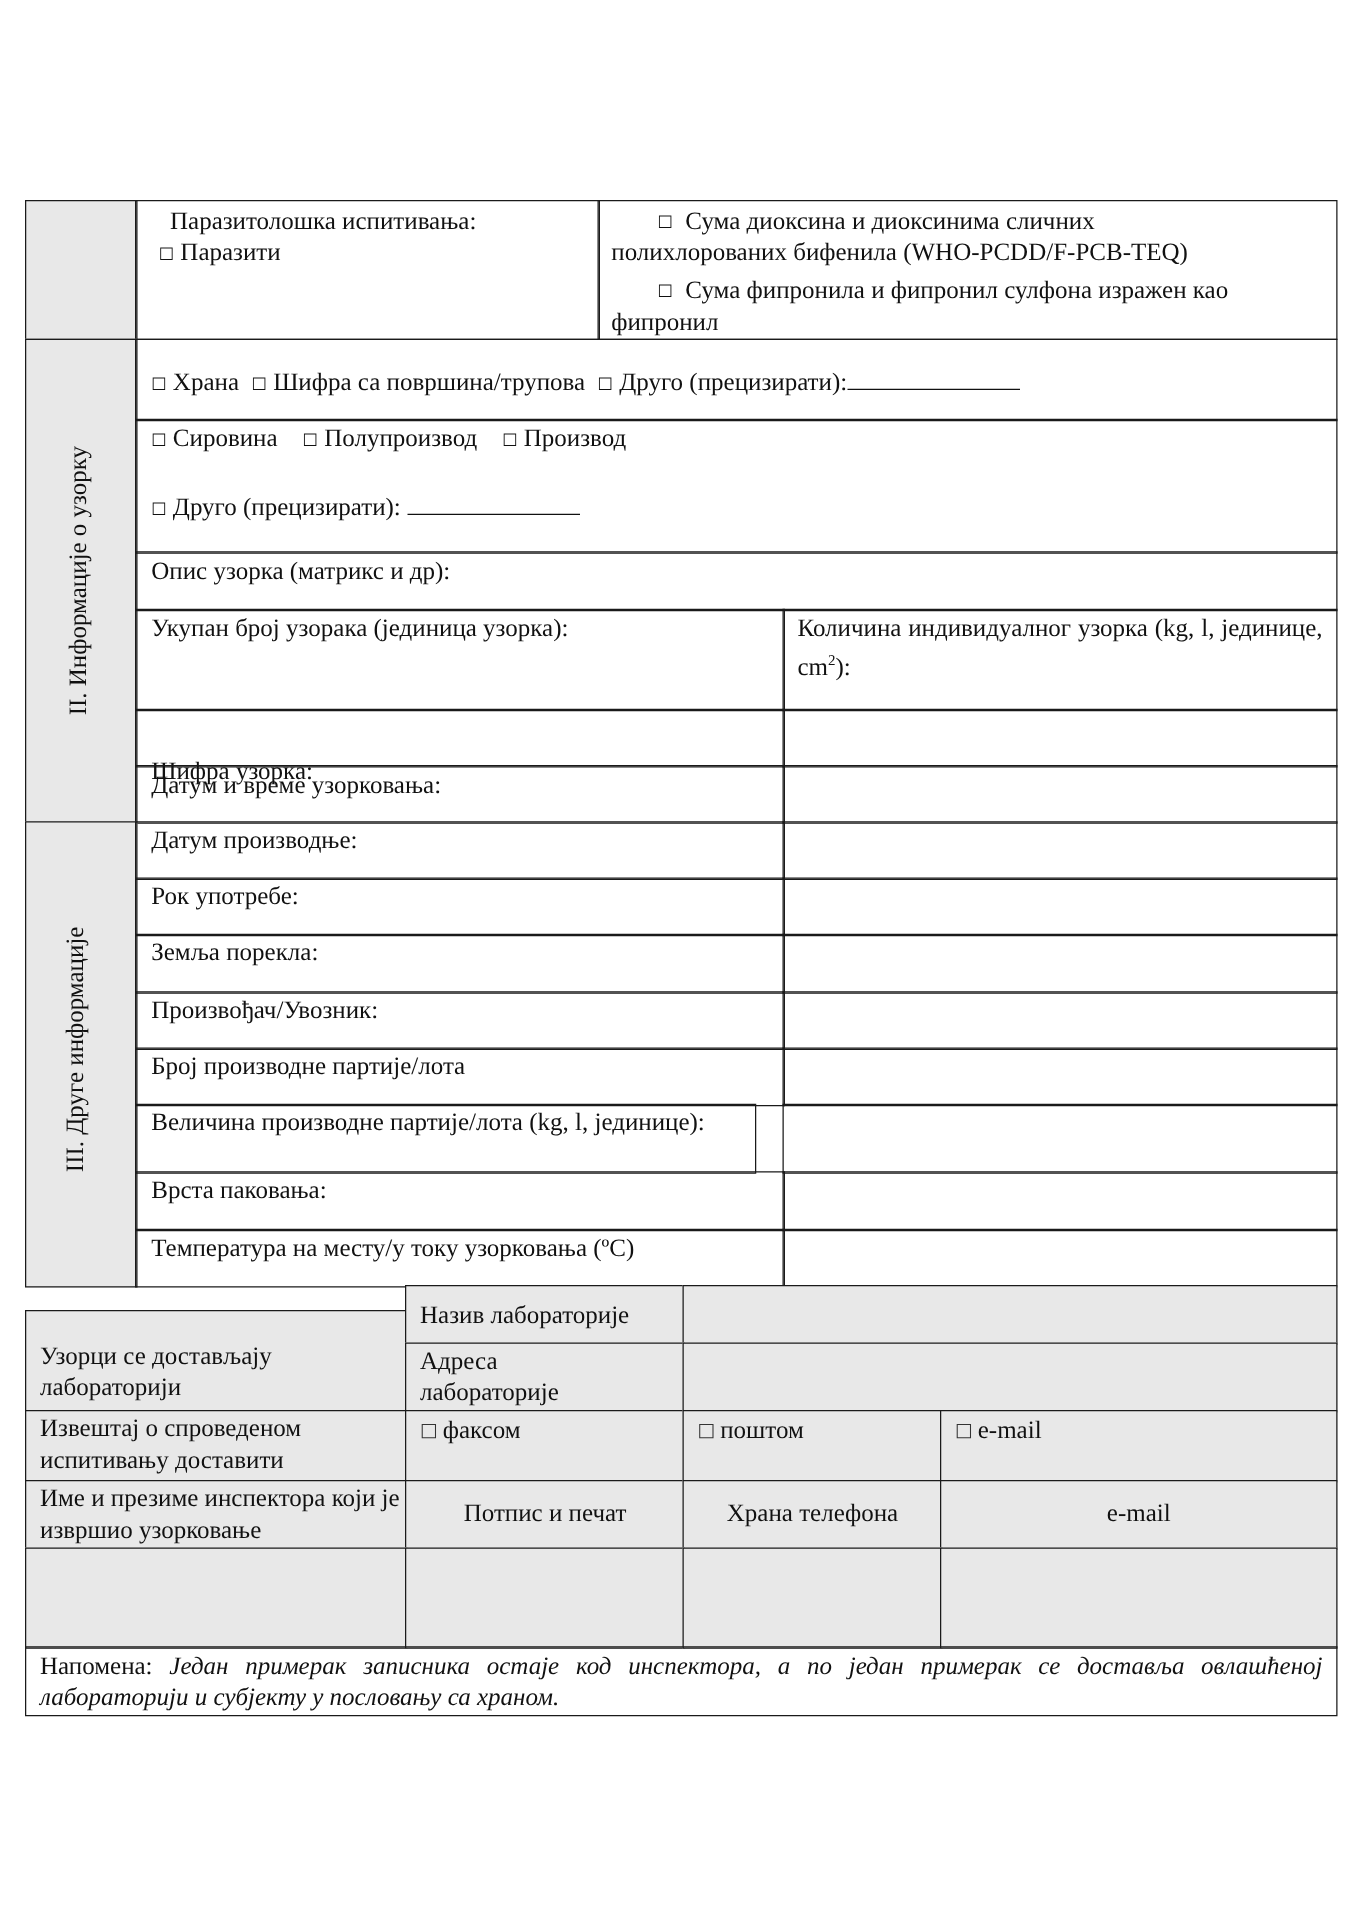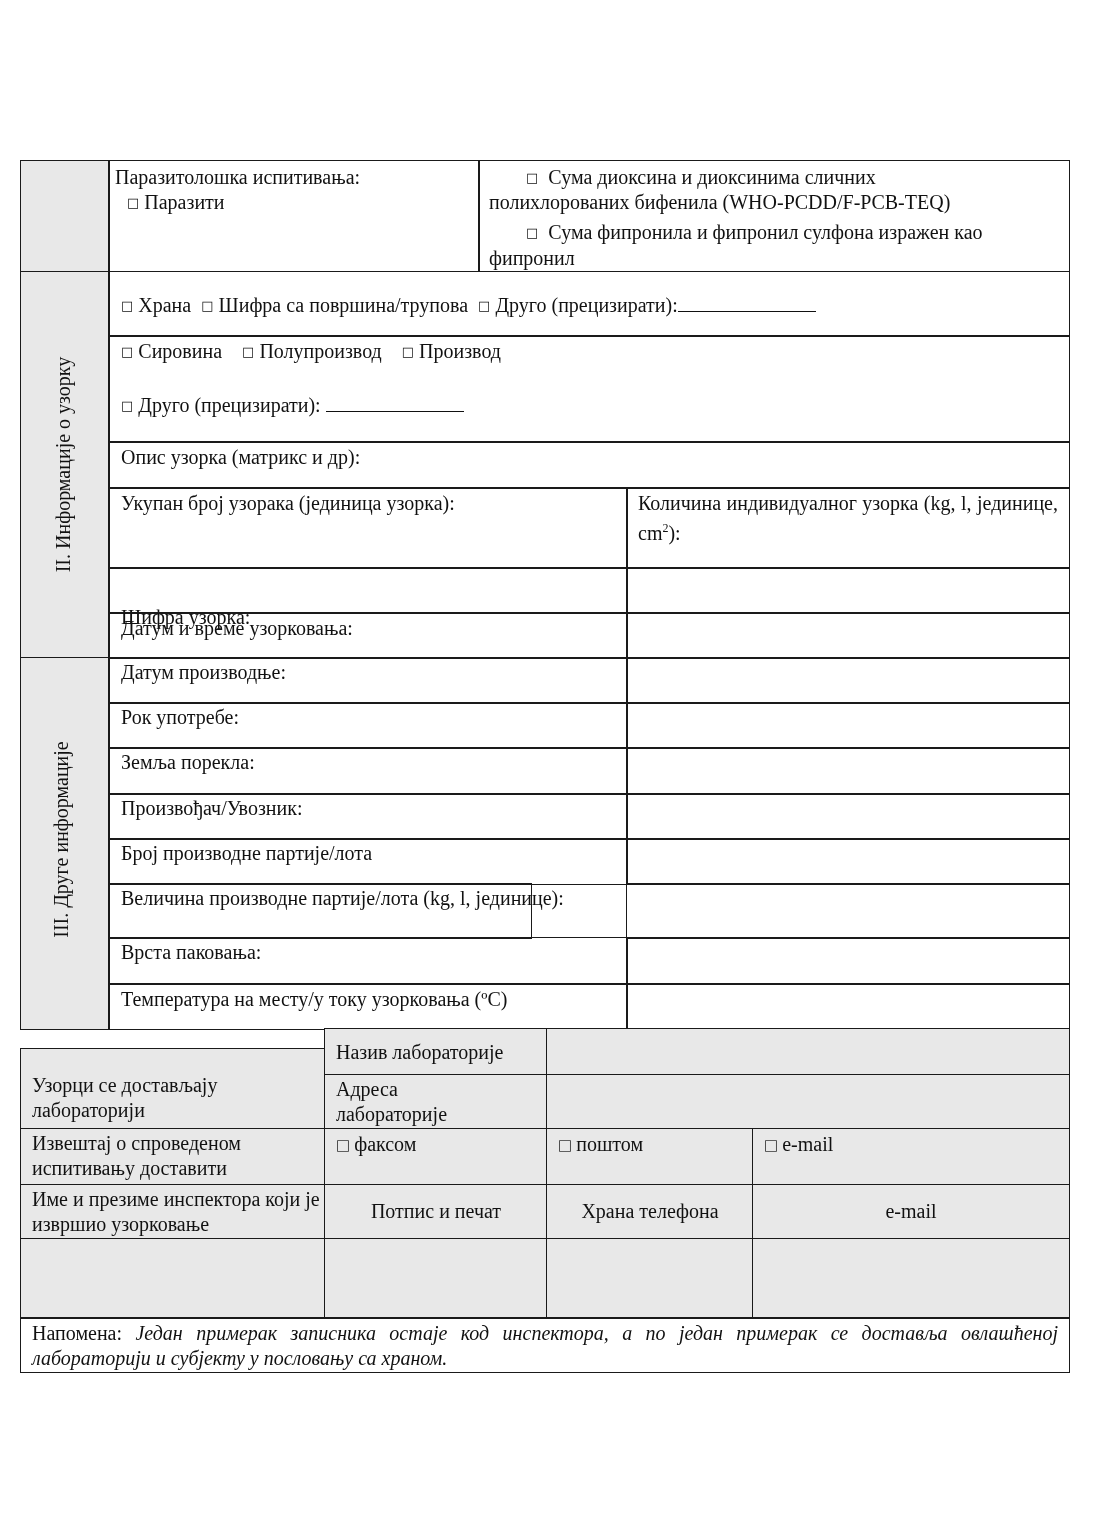--- a/index.html
+++ b/index.html
@@ -15,21 +15,21 @@
   .cb { font-family:"DejaVu Sans", sans-serif; font-size:13px; margin-right:5px; vertical-align:2px; }
   .cb2 { font-family:"DejaVu Sans", sans-serif; font-size:15px; margin-right:4px; vertical-align:1px; color:#333; }
   .center { text-align:center; }
   em { font-style:italic; }
 </style>
 </head>
 <body>
 
 <div class="cell gray" style="left:20px;top:160px;width:90px;height:112px;"></div>
 <div class="cell" style="left:108px;top:160px;width:372px;height:112px;">
-  <div class="txt" style="left:6px;top:4px;">Паразитолошка испитивања:</div>
+  <div class="txt" style="left:27px;top:4px;">Паразитолошка испитивања:</div>
   <div class="txt" style="left:18px;top:29px;">
     <span class="cb">□</span><span>Паразити</span>
   </div>
 </div>
 <div class="cell" style="left:478px;top:160px;width:592px;height:112px;">
   <div class="txt" style="left:47px;top:4px;">
     <span class="cb">□</span> <span>Сума диоксина и диоксинима сличних</span>
   </div>
   <div class="txt" style="left:10px;top:29px;">полихлорованих бифенила (WHO-PCDD/F-PCB-TEQ)</div>
   <div class="txt" style="left:47px;top:59px;">
@@ -104,21 +104,21 @@
 <div class="cell" style="left:108px;top:793px;width:520px;height:47px;">
   <div class="txt" style="left:12px;top:2px;">Произвођач/Увозник:</div>
 </div>
 <div class="cell" style="left:626px;top:793px;width:444px;height:47px;"></div>
 
 <div class="cell" style="left:108px;top:838px;width:520px;height:47px;">
   <div class="txt" style="left:12px;top:2px;">Број производне партије/лота</div>
 </div>
 <div class="cell" style="left:626px;top:838px;width:444px;height:47px;"></div>
 
-<div class="cell" style="left:108px;top:883px;width:424px;height:56px;padding-left:40px;">
+<div class="cell" style="left:108px;top:883px;width:497px;height:56px;padding-left:40px;">
   <div class="txt wrap just" style="left:12px;top:2px;width:494px;">Величина производне партије/лота (kg, l, јединице):</div>
 </div>
 <div class="cell" style="left:626px;top:883px;width:444px;height:56px;"></div>
 
 <div class="cell" style="left:108px;top:937px;width:520px;height:48px;">
   <div class="txt" style="left:12px;top:2px;">Врста паковања:</div>
 </div>
 <div class="cell" style="left:626px;top:937px;width:444px;height:48px;"></div>
 
 <div class="cell" style="left:108px;top:983px;width:520px;height:47px;">

